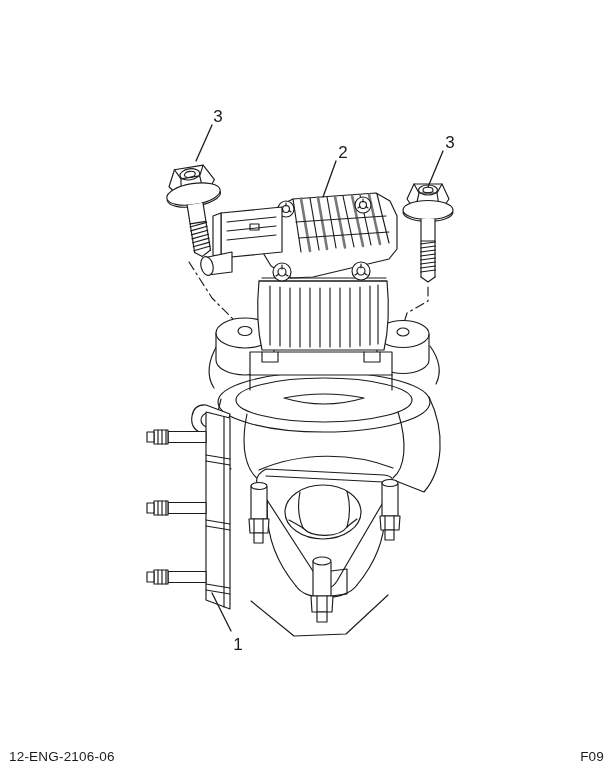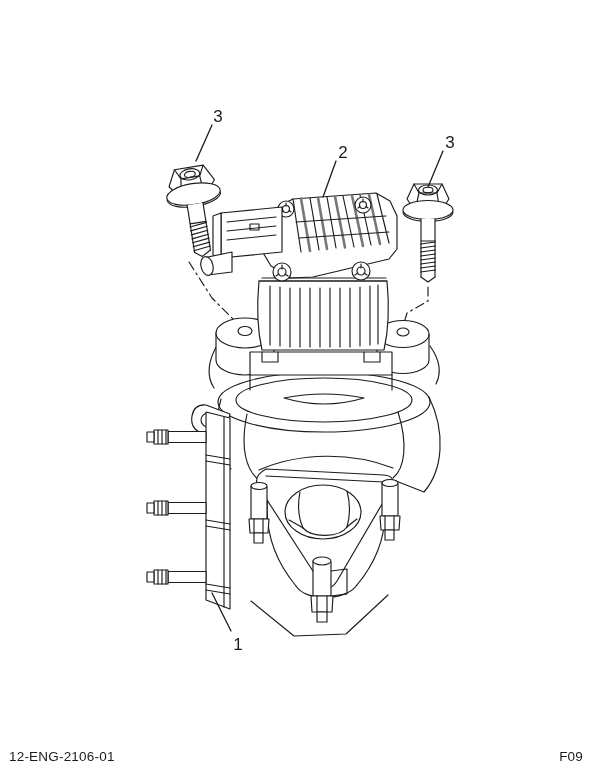--- a/index.html
+++ b/index.html
@@ -24,21 +24,21 @@
     vector-effect: non-scaling-stroke;
   }
   .footer-text {
     position: absolute;
     font-size: 13.5px;
     color: var(--ink);
     letter-spacing: 0.2px;
     white-space: nowrap;
   }
   .footer-left { left: 9px; top: 749px; }
-  .footer-right { right: 27px; top: 749px; text-align: center; }
+  .footer-right { right: 6px; top: 749px; text-align: center; }
   .callout-text {
     font-family: "Liberation Sans", sans-serif;
     font-size: 17px;
     fill: var(--ink);
   }
 </style>
 </head>
 <body>
 
 <div class="page">
@@ -293,15 +293,15 @@
       <text class="callout-text" x="343" y="158" text-anchor="middle" stroke="none">2</text>
 
       <line x1="443" y1="151" x2="428" y2="187"></line>
       <text class="callout-text" x="450" y="148" text-anchor="middle" stroke="none">3</text>
 
       <line x1="231" y1="631" x2="212" y2="593"></line>
       <text class="callout-text" x="238" y="650" text-anchor="middle" stroke="none">1</text>
     </g>
   </svg>
 
-  <div class="footer-text footer-left">12-ENG-2106-01</div>
+  <div class="footer-text footer-left">12-ENG-2106-06</div>
   <div class="footer-text footer-right">F09</div>
 </div>
 
 </body></html>

